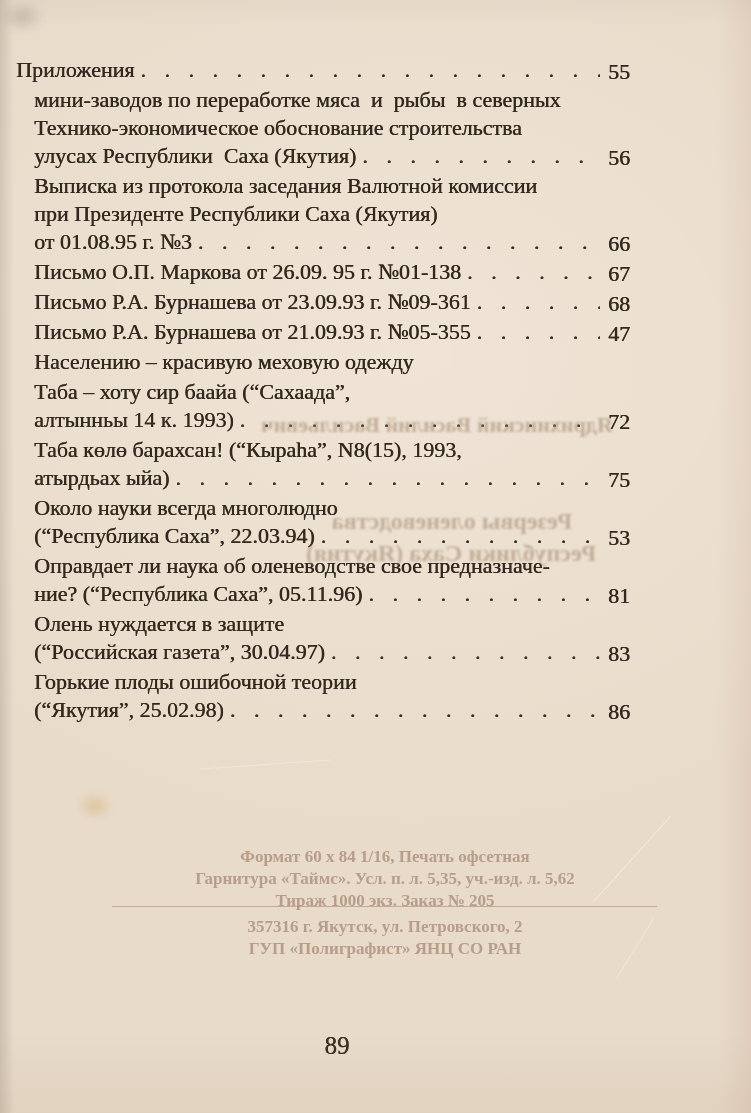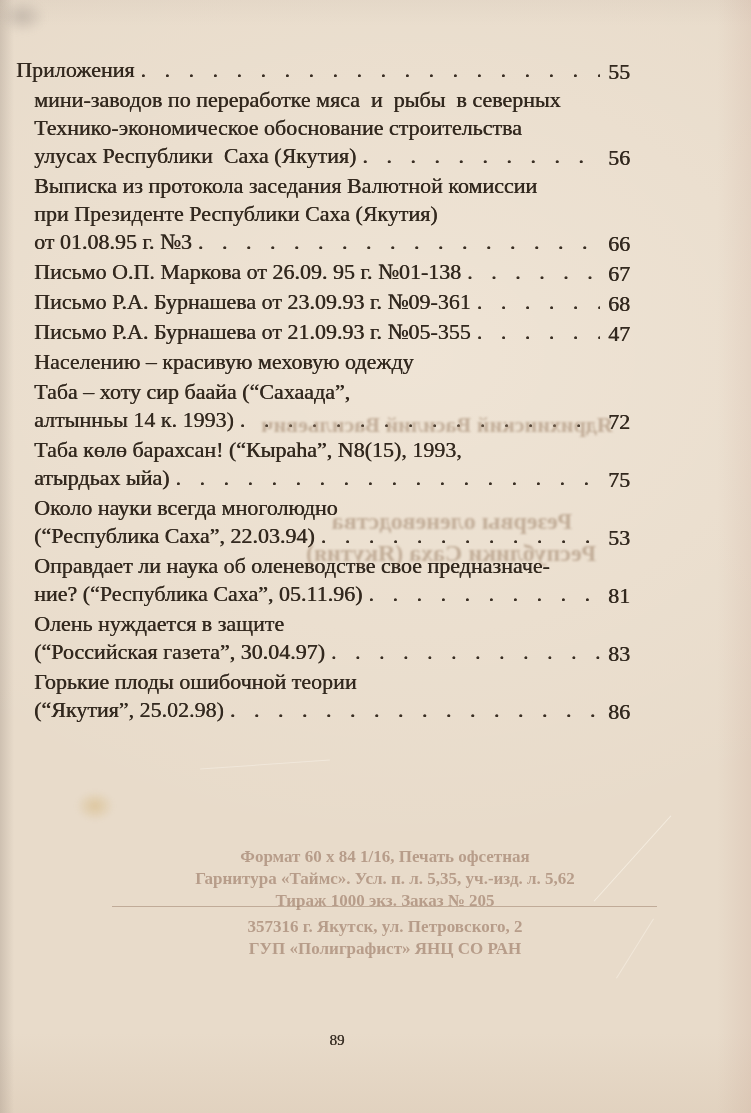--- a/index.html
+++ b/index.html
@@ -98,21 +98,21 @@
   .scratch { position: absolute; background: rgba(255,251,242,0.55); height: 1px; }
   .s1 { top: 858px; left: 575px; width: 115px; transform: rotate(-48deg); }
   .s2 { top: 948px; left: 600px; width: 70px;  transform: rotate(-58deg); background: rgba(255,251,242,0.4); }
   .s3 { top: 764px; left: 200px; width: 130px; transform: rotate(-4deg);  background: rgba(255,252,245,0.35); }
 
   
   .folio {
     position: absolute;
     top: 1032px; left: 306px; width: 62px;
     text-align: center;
-    font-size: 15px;
+    font-size: 25px;
     color: #3a3026;
     text-shadow: 0.3px 0 0 currentColor;
   }
 </style>
 </head>
 <body>
 
 <div class="toc" id="toc">
     <div class="entry toplevel">
       <div class="line">

